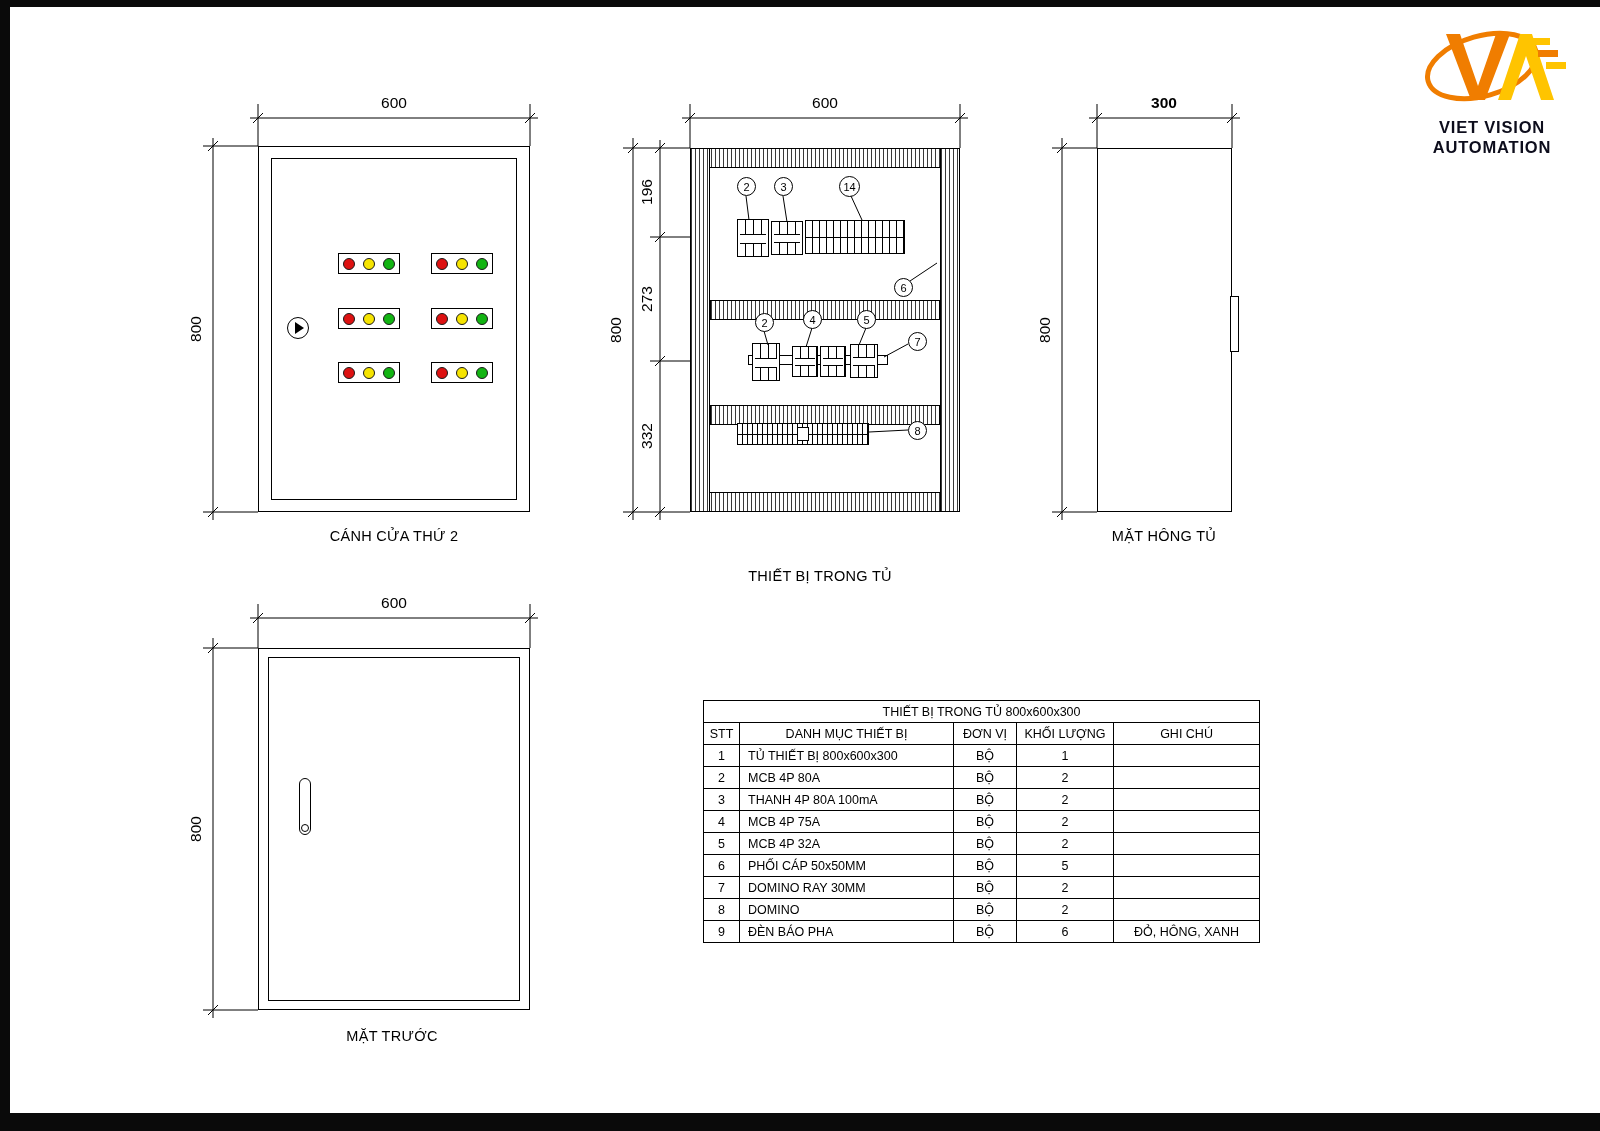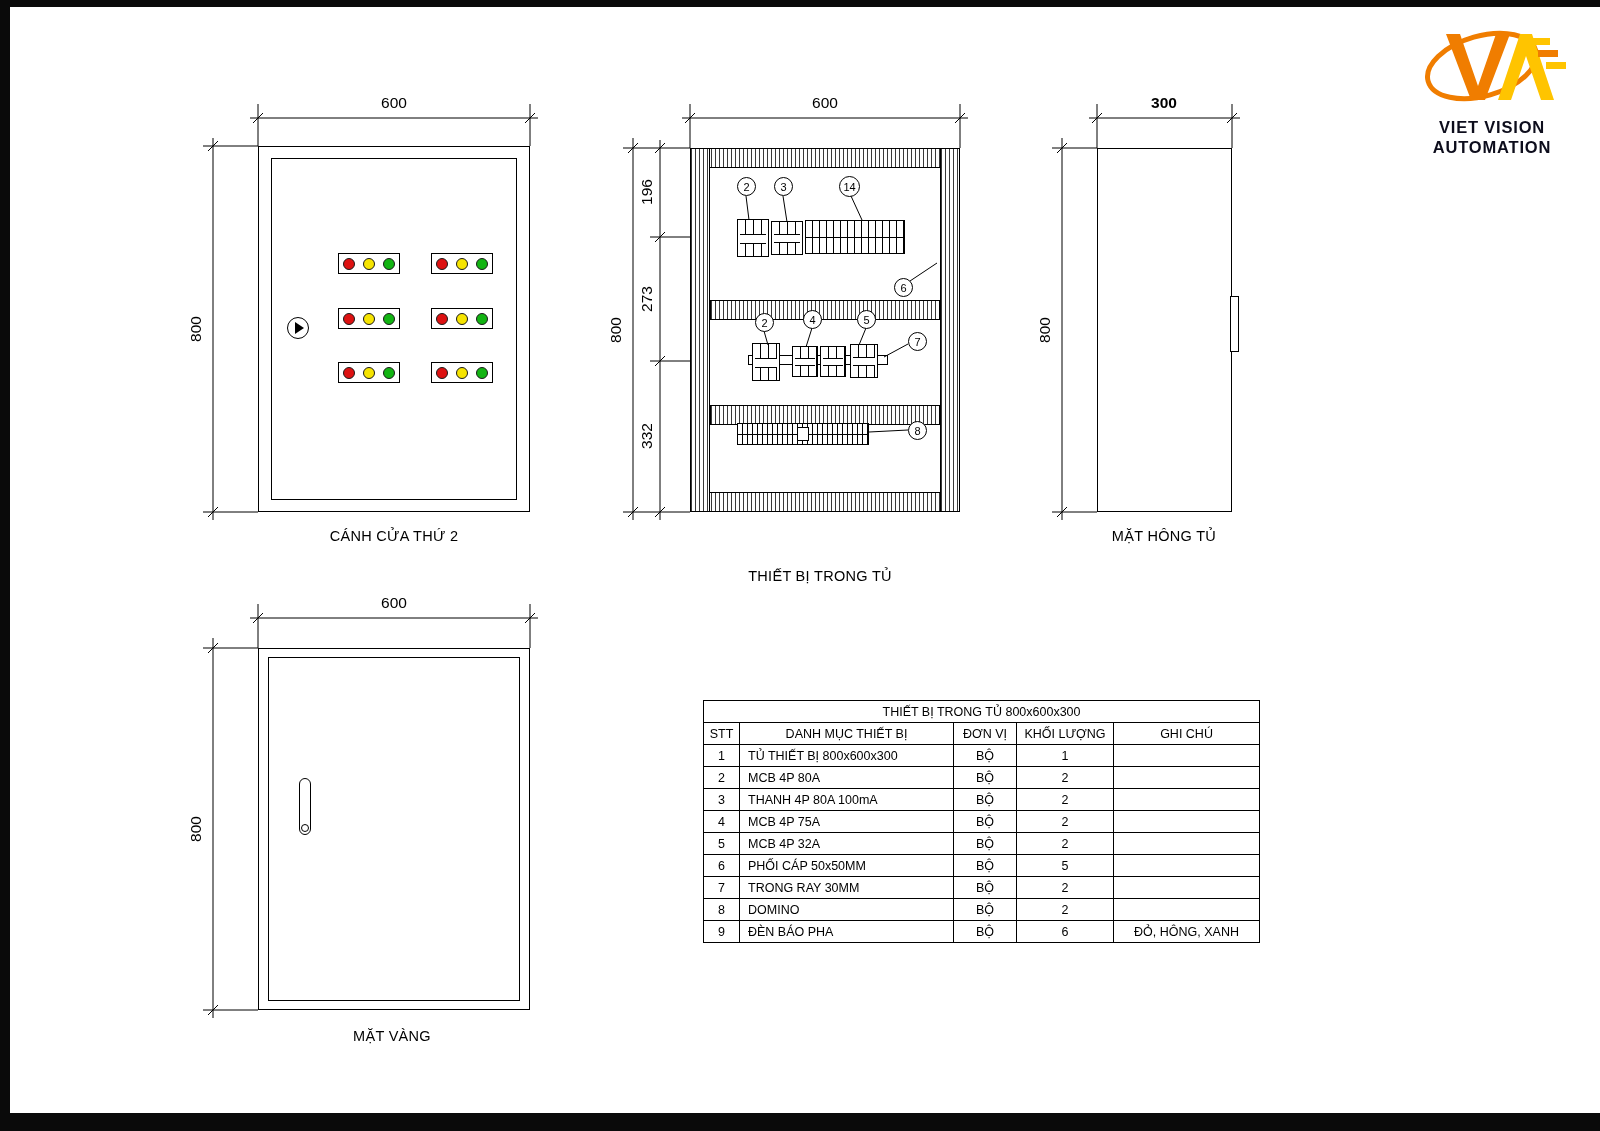--- a/index.html
+++ b/index.html
@@ -252,21 +252,21 @@
   <div class="callout" style="left:894px;top:278px;">6</div>
   <div class="callout" style="left:755px;top:313px;">2</div>
   <div class="callout" style="left:803px;top:310px;">4</div>
   <div class="callout" style="left:857px;top:310px;">5</div>
   <div class="callout" style="left:908px;top:332px;">7</div>
   <div class="callout" style="left:908px;top:421px;">8</div>
 
   <div class="caption" style="left:394px;top:528px;">CÁNH CỬA THỨ 2</div>
   <div class="caption" style="left:820px;top:528px;margin-top:40px;">THIẾT BỊ TRONG TỦ</div>
   <div class="caption" style="left:1164px;top:528px;">MẶT HÔNG TỦ</div>
-  <div class="caption" style="left:392px;top:1028px;">MẶT VÀNG</div>
+  <div class="caption" style="left:392px;top:1028px;">MẶT TRƯỚC</div>
 
   <table class="parts">
     <colgroup>
       <col style="width:36px">
         <col style="width:214px">
         <col style="width:63px">
         <col style="width:97px">
         <col style="width:146px">
     </colgroup>
     <thead>
@@ -319,21 +319,21 @@
       </tr>
       <tr>
         <td>6</td>
         <td class="name">PHỐI CÁP 50x50MM</td>
         <td>BỘ</td>
         <td>5</td>
         <td></td>
       </tr>
       <tr>
         <td>7</td>
-        <td class="name">TRONG RAY 30MM</td>
+        <td class="name">DOMINO RAY 30MM</td>
         <td>BỘ</td>
         <td>2</td>
         <td></td>
       </tr>
       <tr>
         <td>8</td>
         <td class="name">DOMINO</td>
         <td>BỘ</td>
         <td>2</td>
         <td></td>

